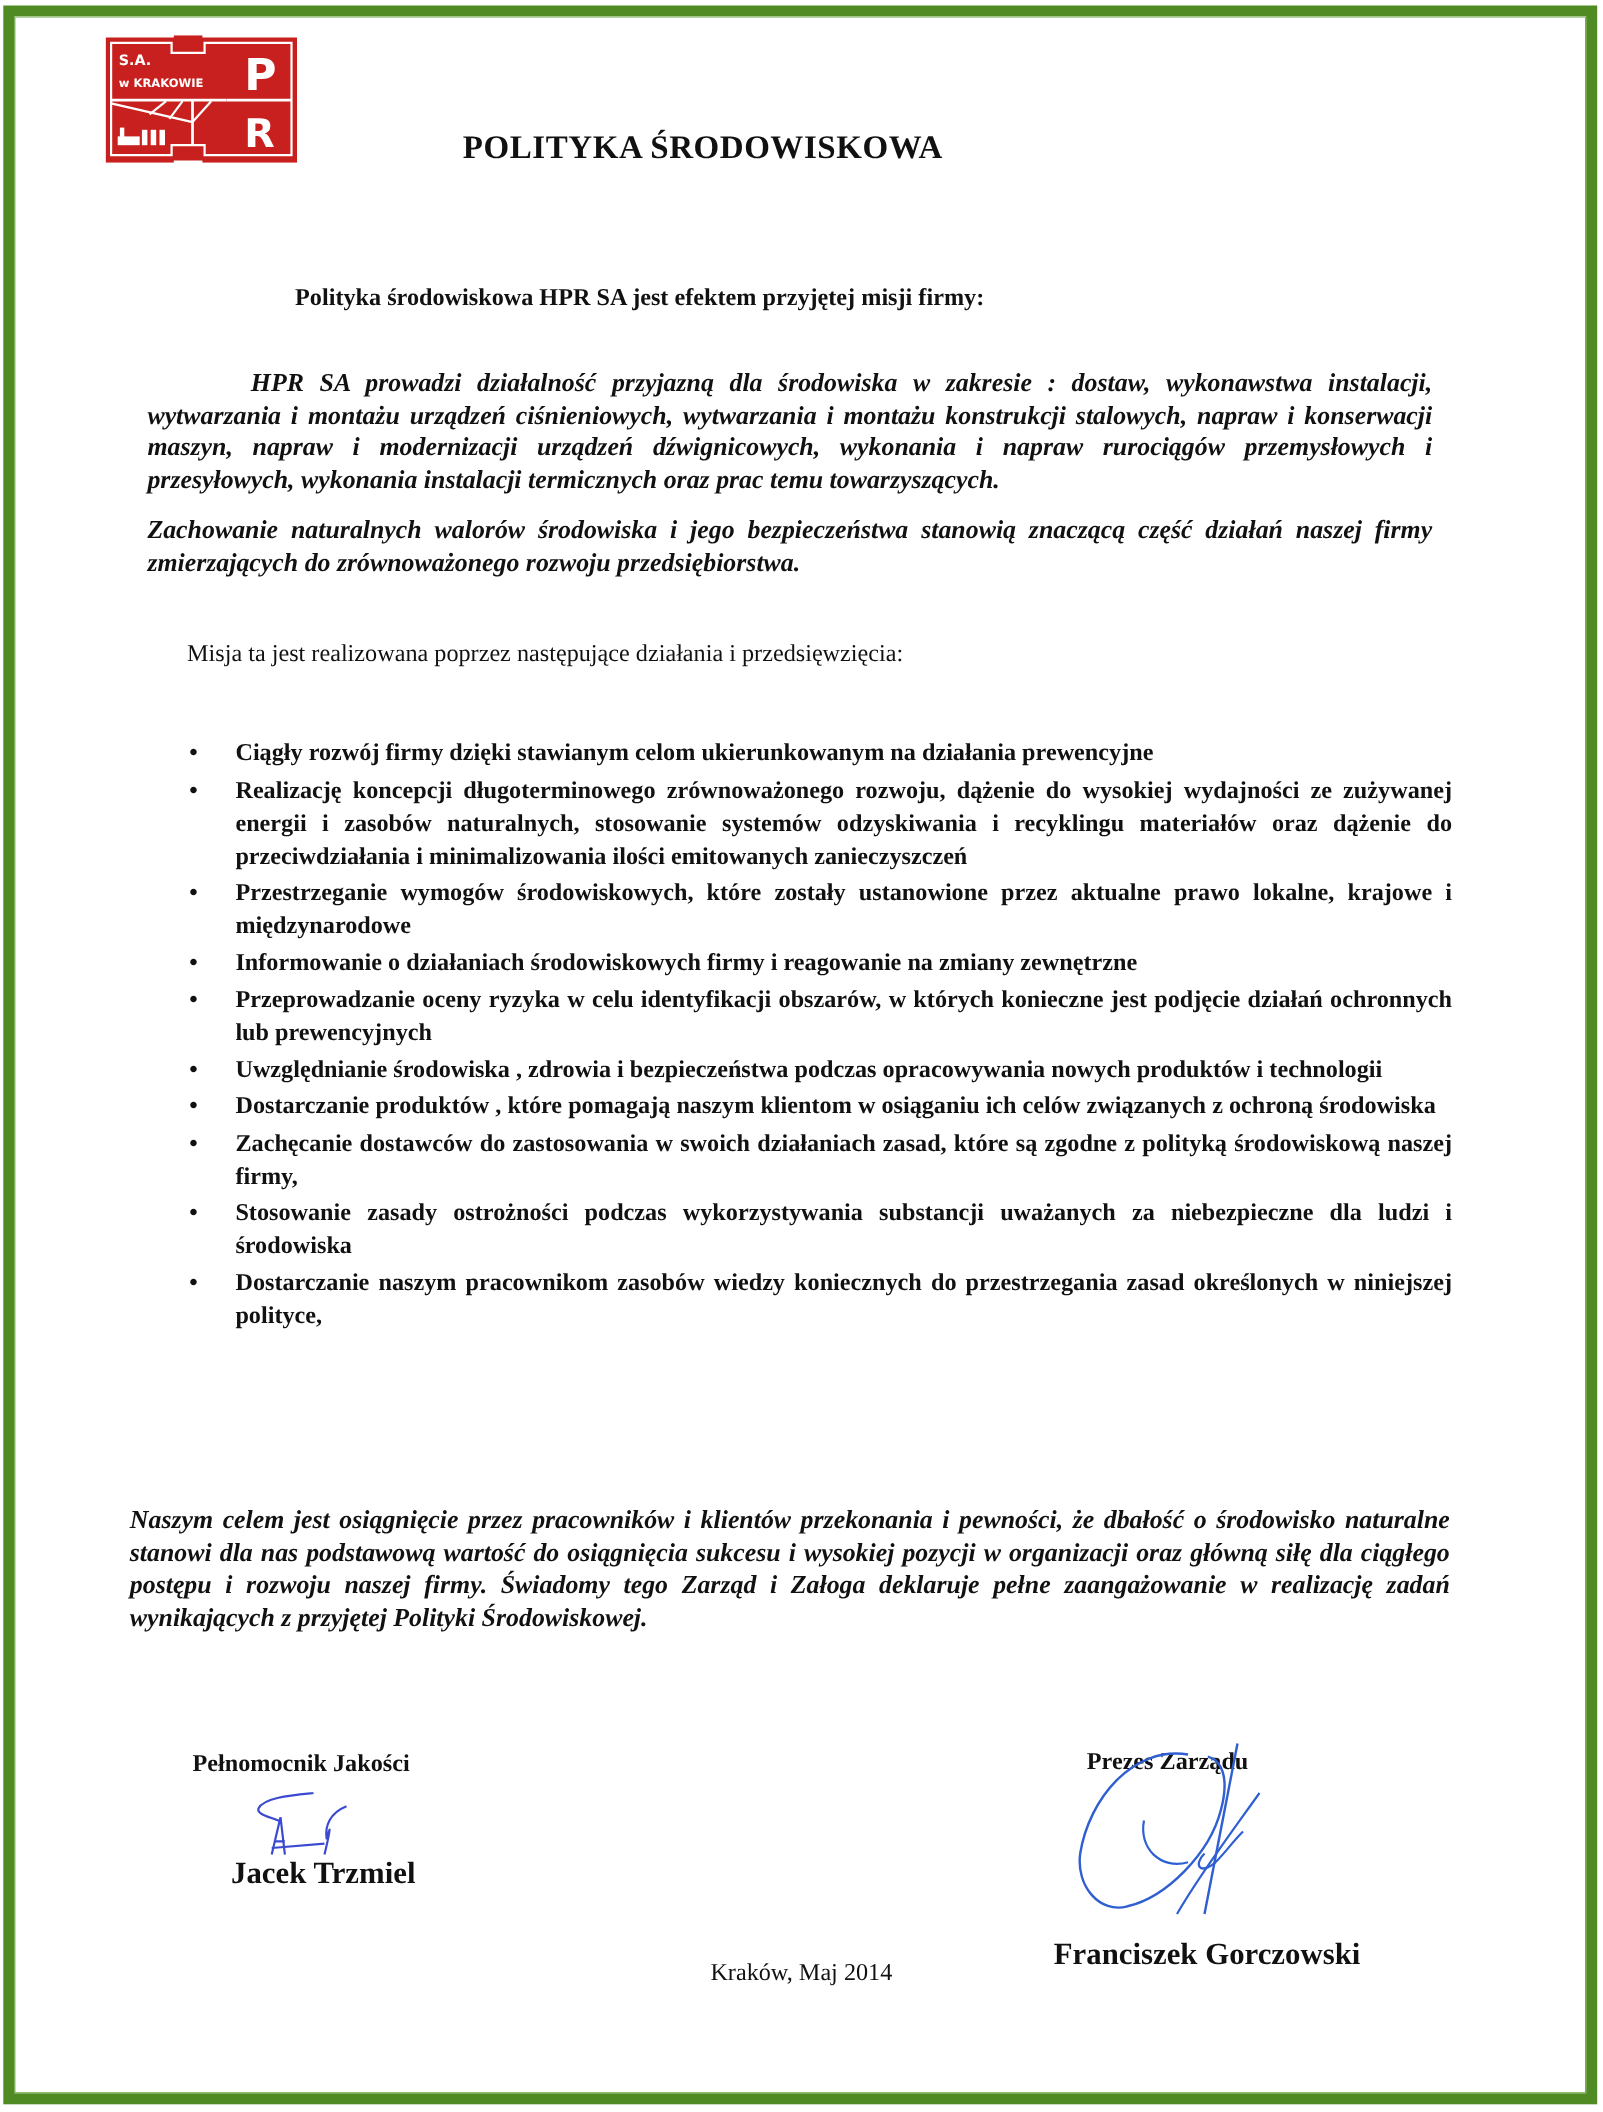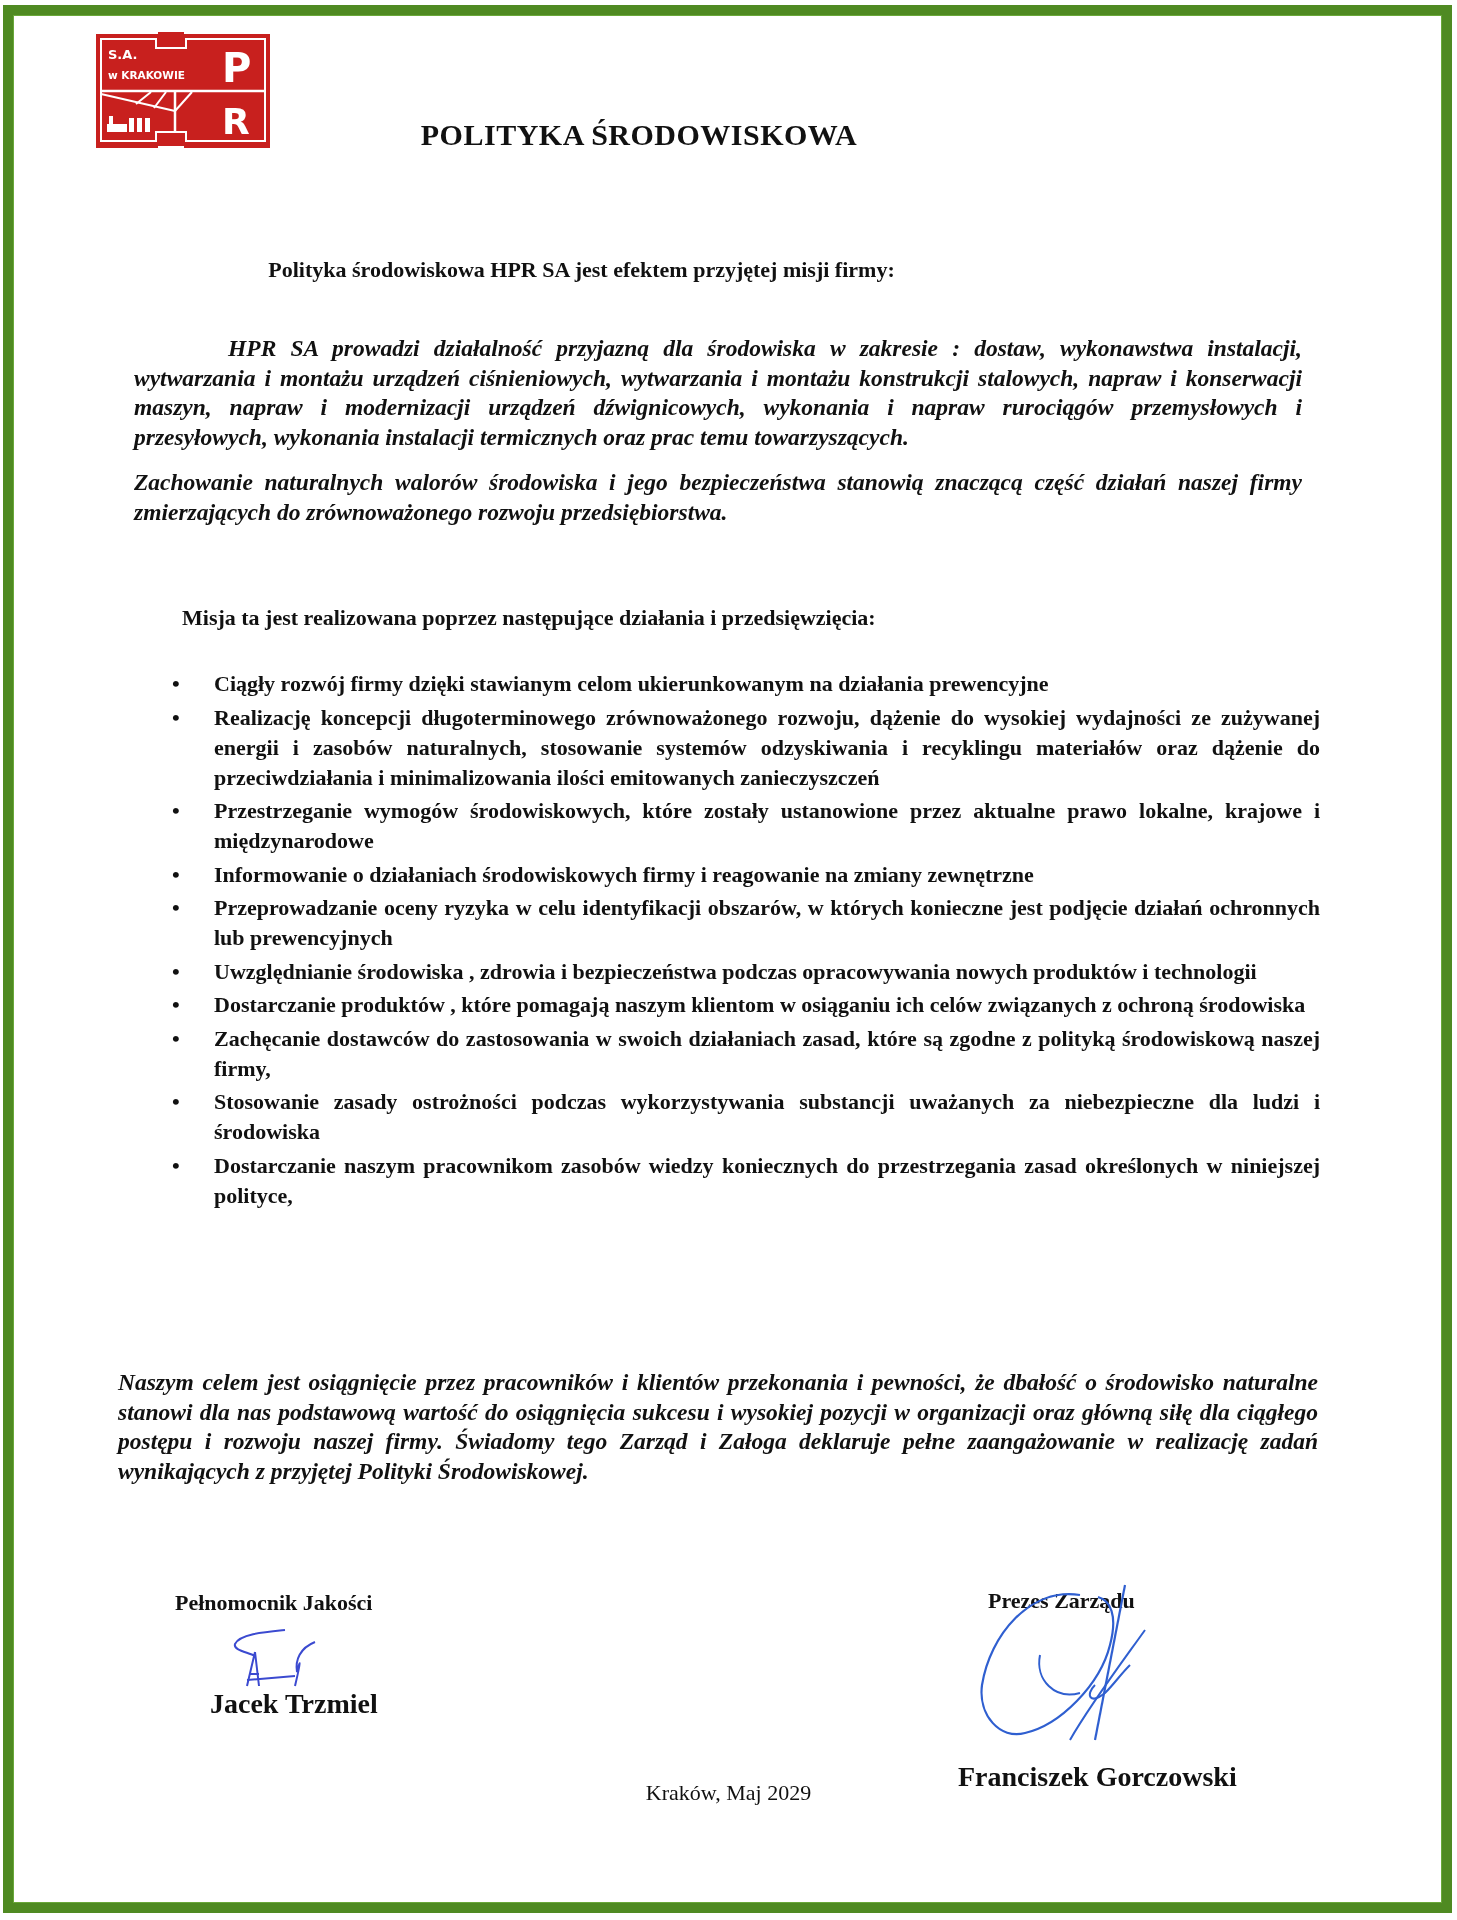--- a/index.html
+++ b/index.html
@@ -11,21 +11,21 @@
   .logo { position: absolute; left: 96px; top: 32px; width: 174px; height: 116px; }
   .title { position: absolute; left: 0; width: 1278px; top: 118px; text-align: center;
            font-size: 30px; font-weight: bold; letter-spacing: 0.5px; }
   .intro { position: absolute; left: 0; width: 1163px; top: 257px; text-align: center;
            font-size: 22px; font-weight: bold; }
   .mission { position: absolute; left: 118px; width: 1200px; top: 318px;
              font-size: 23.5px; font-weight: bold; font-style: italic;
              line-height: 29.5px; text-align: justify; }
   .mission p { margin: 16px; }
   .mission .indent { text-indent: 94px; }
-  .lead { position: absolute; left: 170px; top: 605px; font-size: 22px; font-weight: bold; margin-left: 12px; }
+  .lead { position: absolute; left: 170px; top: 581px; font-size: 22px; font-weight: normal; }
   .list { position: absolute; left: 170px; width: 1150px; top: 669px; margin: 0; padding: 0;
           list-style: none; font-size: 22px; font-weight: bold; line-height: 30px; }
   .list li { position: relative; padding-left: 44px; text-align: justify; margin-bottom: 3.5px; }
   .list li .bullet { position: absolute; left: 2px; top: 0; }
   .closing { position: absolute; left: 118px; width: 1200px; top: 1368px;
              font-size: 23.5px; font-weight: bold; font-style: italic;
              line-height: 29.5px; text-align: justify; }
   .sig-label { position: absolute; font-size: 22px; font-weight: bold; }
   .sig-name { position: absolute; font-size: 28px; font-weight: bold; }
   .date { position: absolute; left: 0; width: 1457px; top: 1780px; text-align: center; font-size: 22px; }
@@ -97,13 +97,13 @@
 <div class="sig-label" style="left:988px; top:1588px;">Prezes Zarządu</div>
 <div class="sig-name" style="left:958px; top:1761px;">Franciszek Gorczowski</div>
 <svg class="signature" style="left:970px; top:1575px;" width="220" height="170" viewBox="0 0 220 170">
   <path d="M110,20 C60,12 20,60 12,110 C8,140 30,165 55,158 C90,150 130,110 140,70 C148,40 140,25 128,22" fill="none" stroke="#2f5fd0" stroke-width="2.2"></path>
   <path d="M70,80 C65,105 85,125 110,118" fill="none" stroke="#2f5fd0" stroke-width="2"></path>
   <path d="M155,10 L125,165" fill="none" stroke="#2f5fd0" stroke-width="2.2"></path>
   <path d="M175,55 C150,90 120,130 100,165" fill="none" stroke="#2f5fd0" stroke-width="2"></path>
   <path d="M125,110 C115,120 120,130 135,118 C145,108 150,100 160,90" fill="none" stroke="#2f5fd0" stroke-width="2"></path>
 </svg>
 
-<div class="date">Kraków, Maj 2029</div>
+<div class="date">Kraków, Maj 2014</div>
 
 </body></html>

